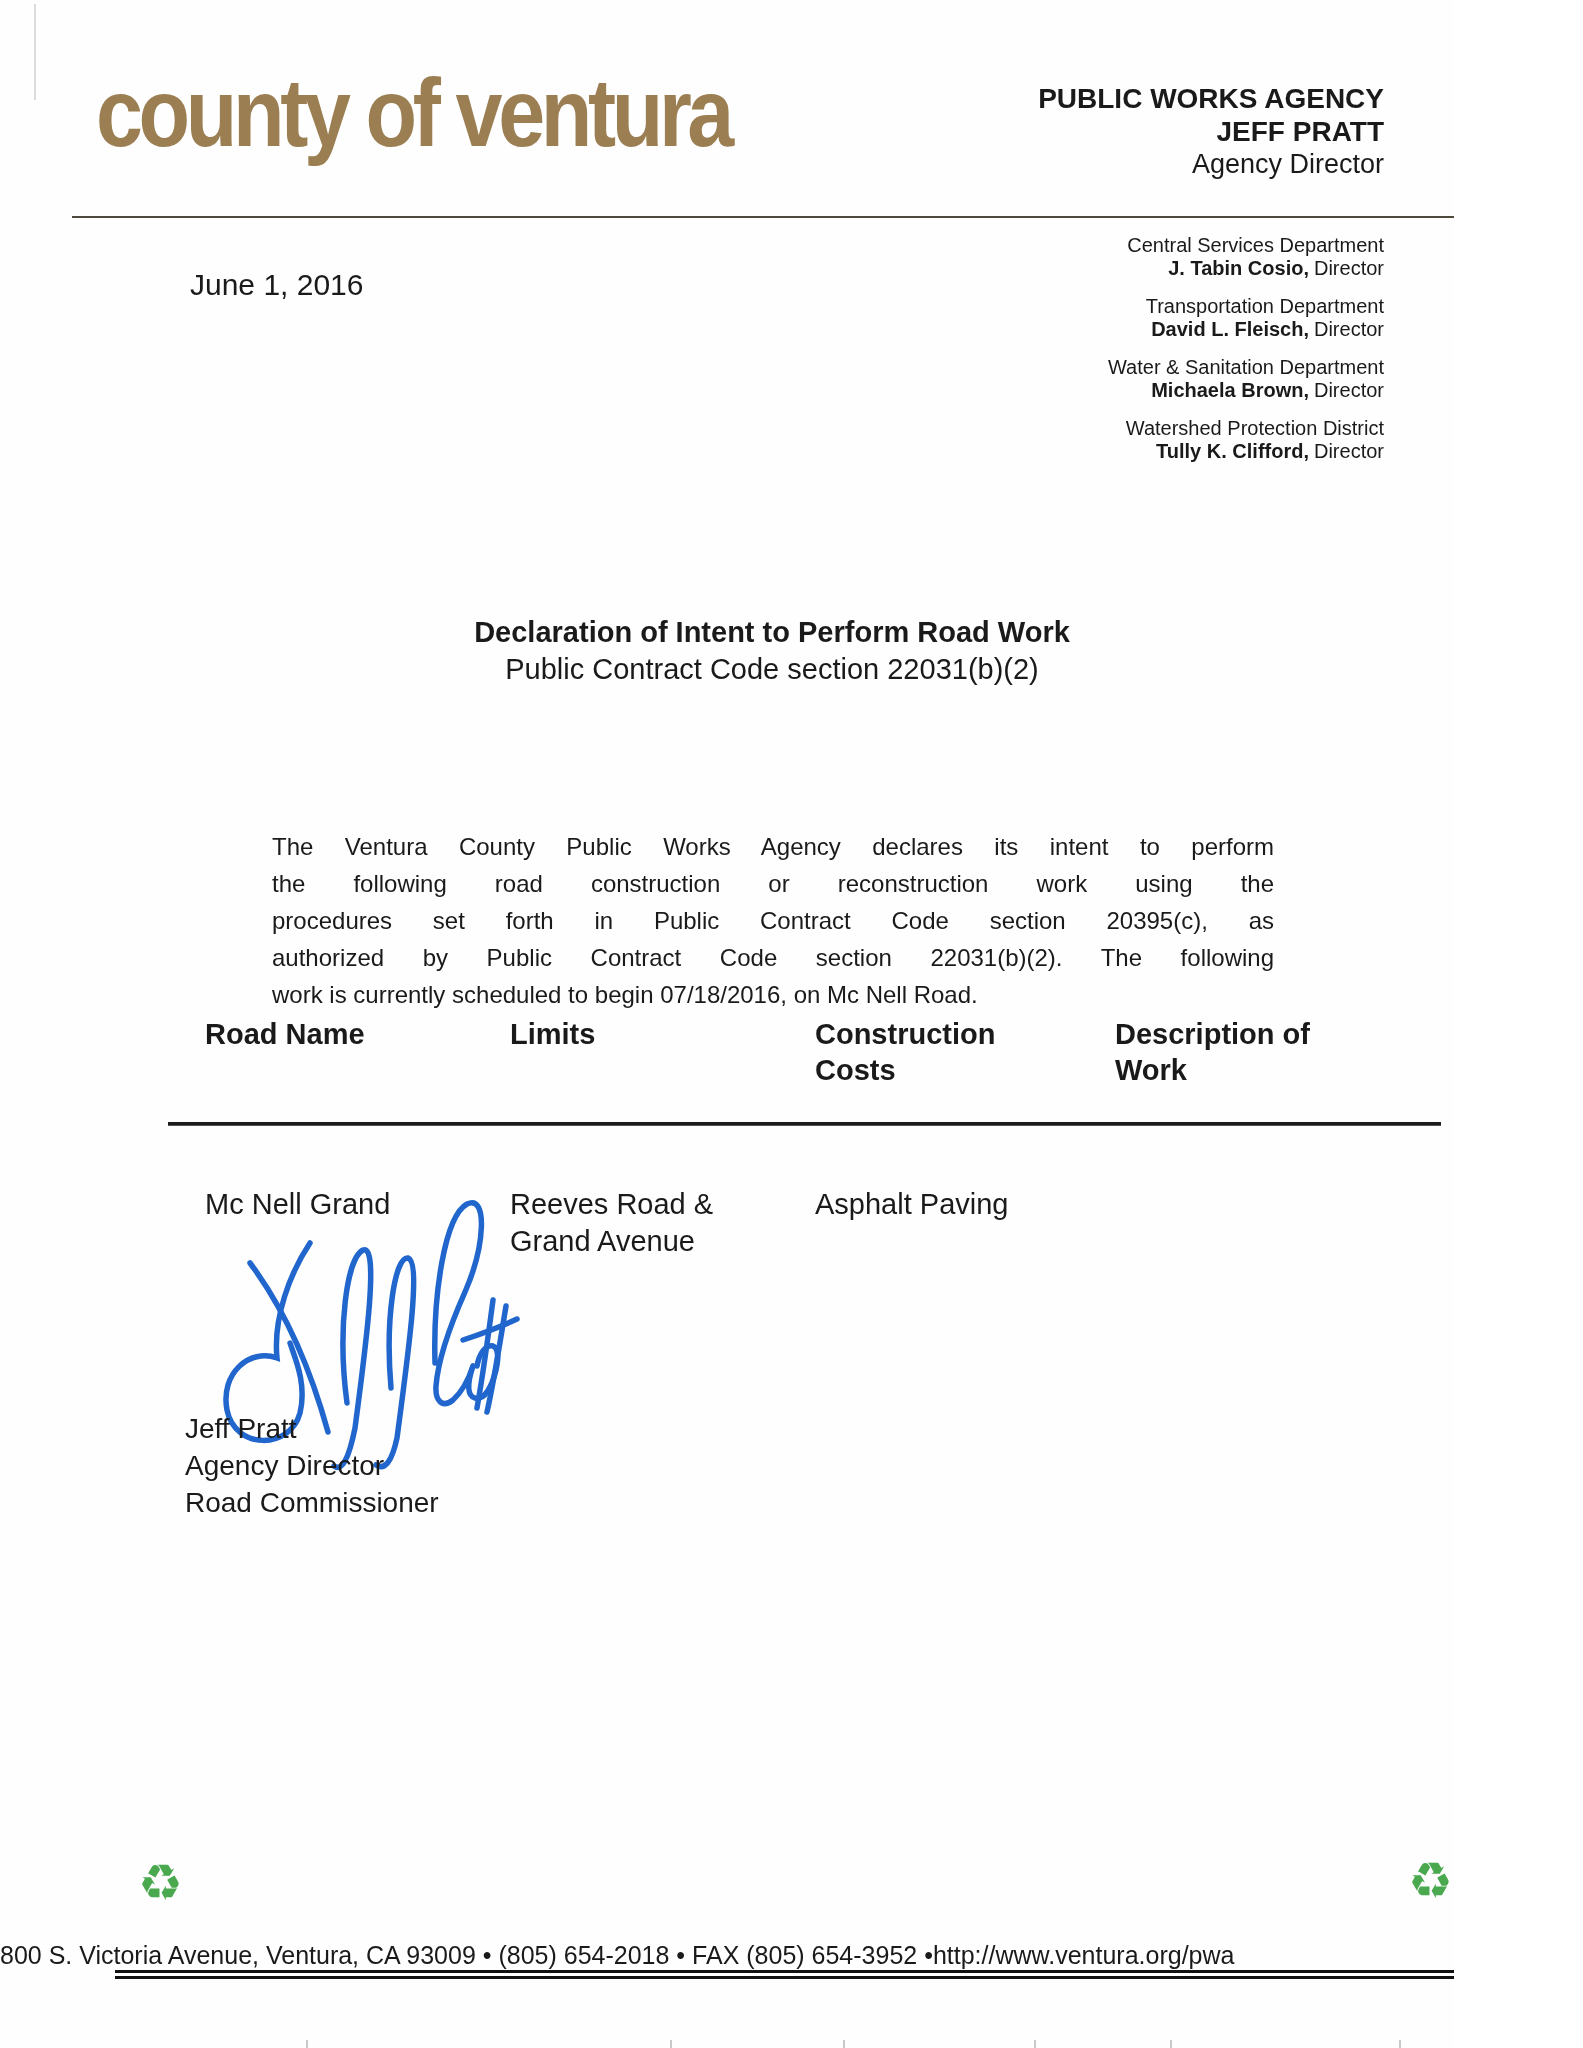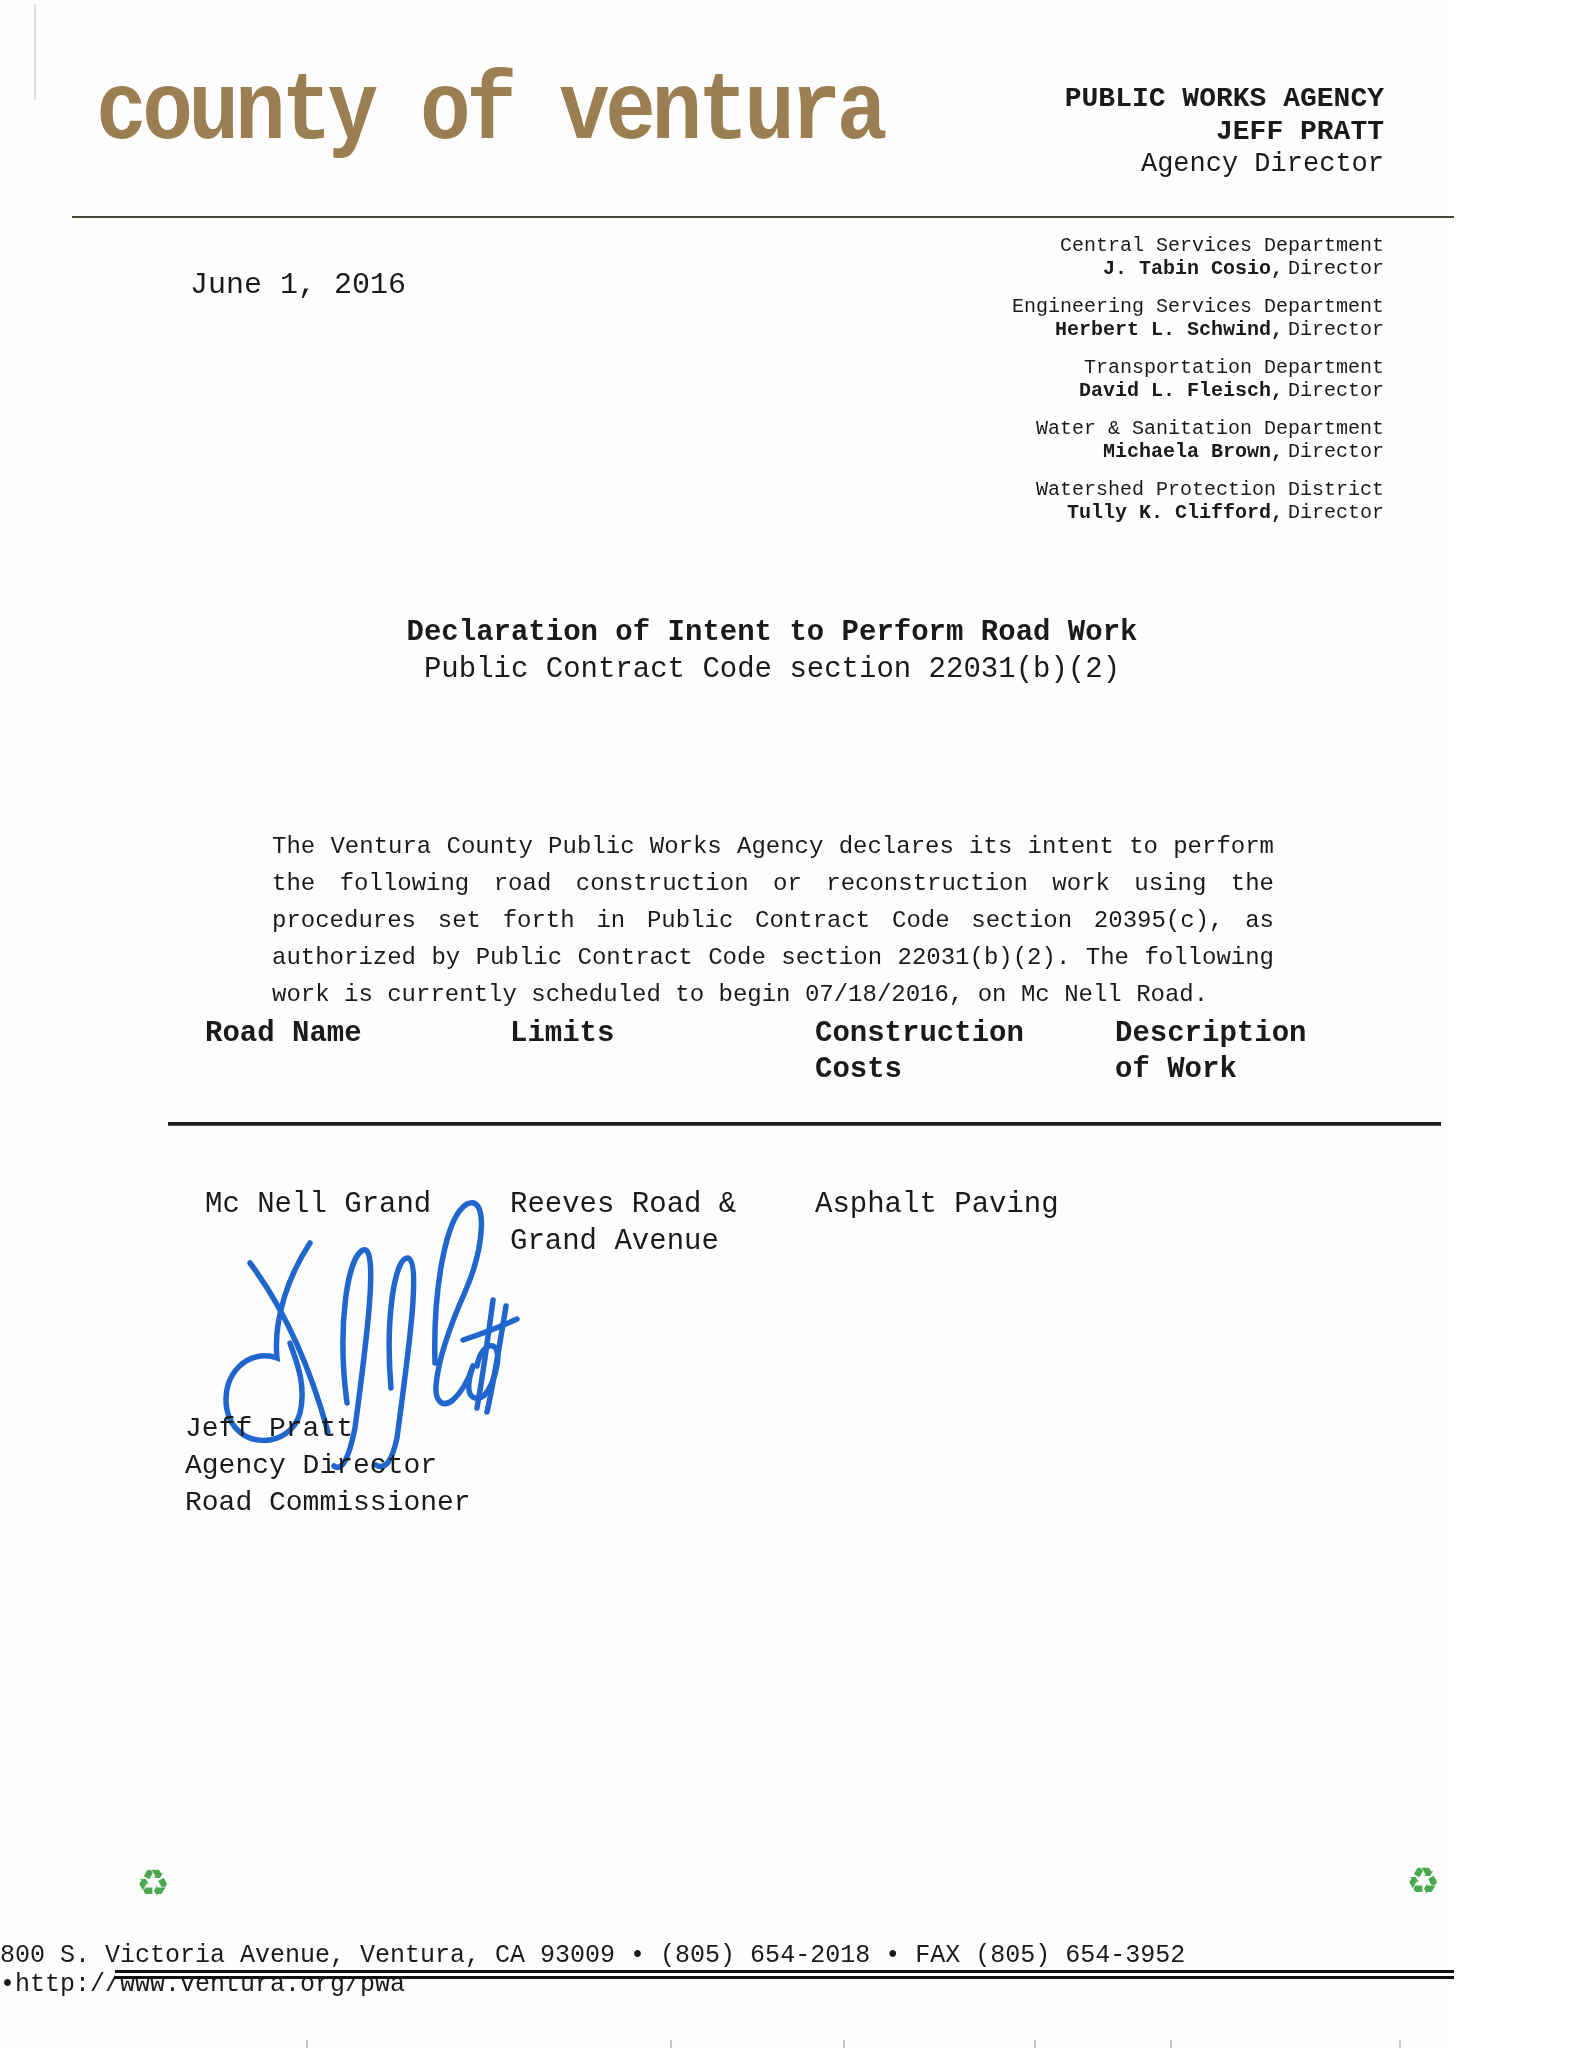--- a/index.html
+++ b/index.html
@@ -1,18 +1,18 @@
 <!DOCTYPE html>
 <html><head>
 <meta charset="utf-8">
 <style>
   html,body{margin:0;padding:0;background:#ffffff;}
   #page{
     position:relative;width:1454px;height:2048px;background:#fefefe;
-    font-family:Liberation Mono, monospace;color:#1a1a1a;overflow:hidden;
+    font-family:Liberation Sans, sans-serif;color:#1a1a1a;overflow:hidden;
   }
   
   .logo{
     position:absolute;left:96px;top:58px;
     font-size:96px;font-weight:bold;letter-spacing:-5px;color:#9b7f52;
     transform:scaleX(0.88);transform-origin:left top;white-space:nowrap;
   }
   .hdr-right{
     position:absolute;right:70px;top:82px;text-align:right;line-height:33px;
   }
@@ -67,24 +67,20 @@
     <div class="hdr-title">Agency Director</div>
   </div>
   <div class="hdr-rule"></div>
 
   <div class="date">June 1, 2016</div>
 
   <div class="departments">
     <div class="dept-entry">
       <div>Central Services Department</div>
       <div><span class="dept-name">J. Tabin Cosio,</span><span class="dept-sep">Director</span></div>
-    </div>
-    <div class="dept-entry">
-      <div>Engineering Services Department</div>
-      <div><span class="dept-name">Herbert L. Schwind,</span><span class="dept-sep">Director</span></div>
     </div>
     <div class="dept-entry">
       <div>Transportation Department</div>
       <div><span class="dept-name">David L. Fleisch,</span><span class="dept-sep">Director</span></div>
     </div>
     <div class="dept-entry">
       <div>Water &amp; Sanitation Department</div>
       <div><span class="dept-name">Michaela Brown,</span><span class="dept-sep">Director</span></div>
     </div>
     <div class="dept-entry">

